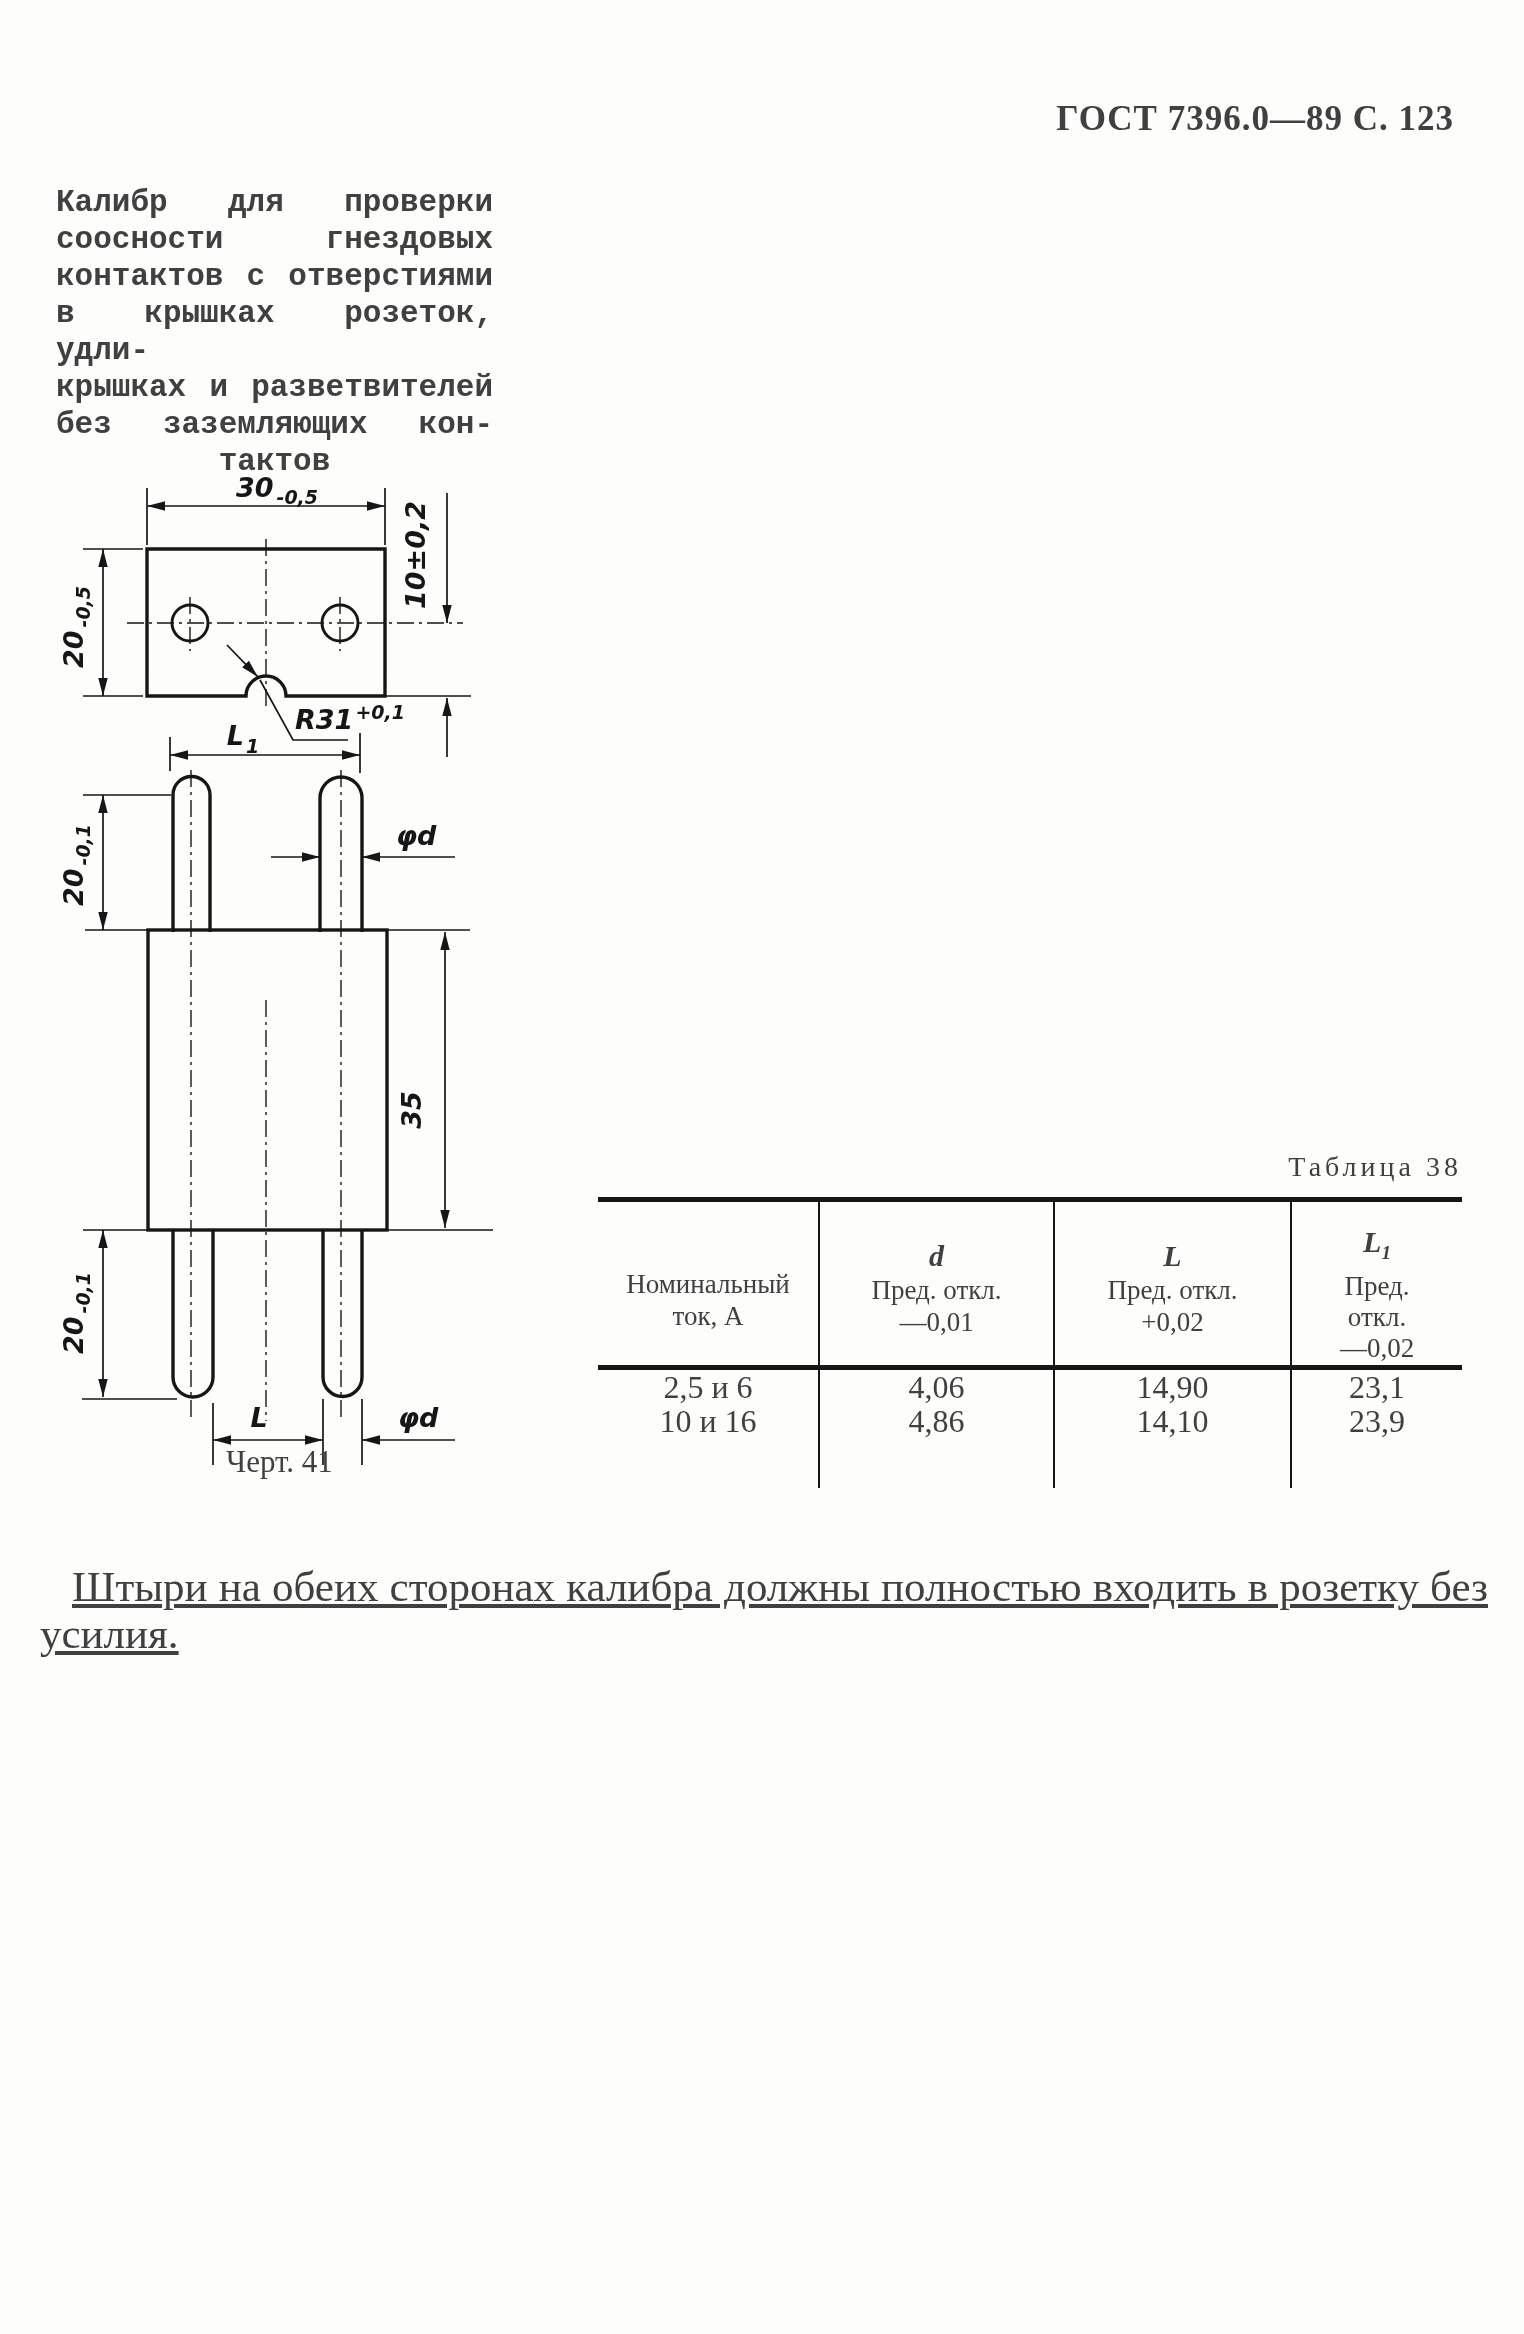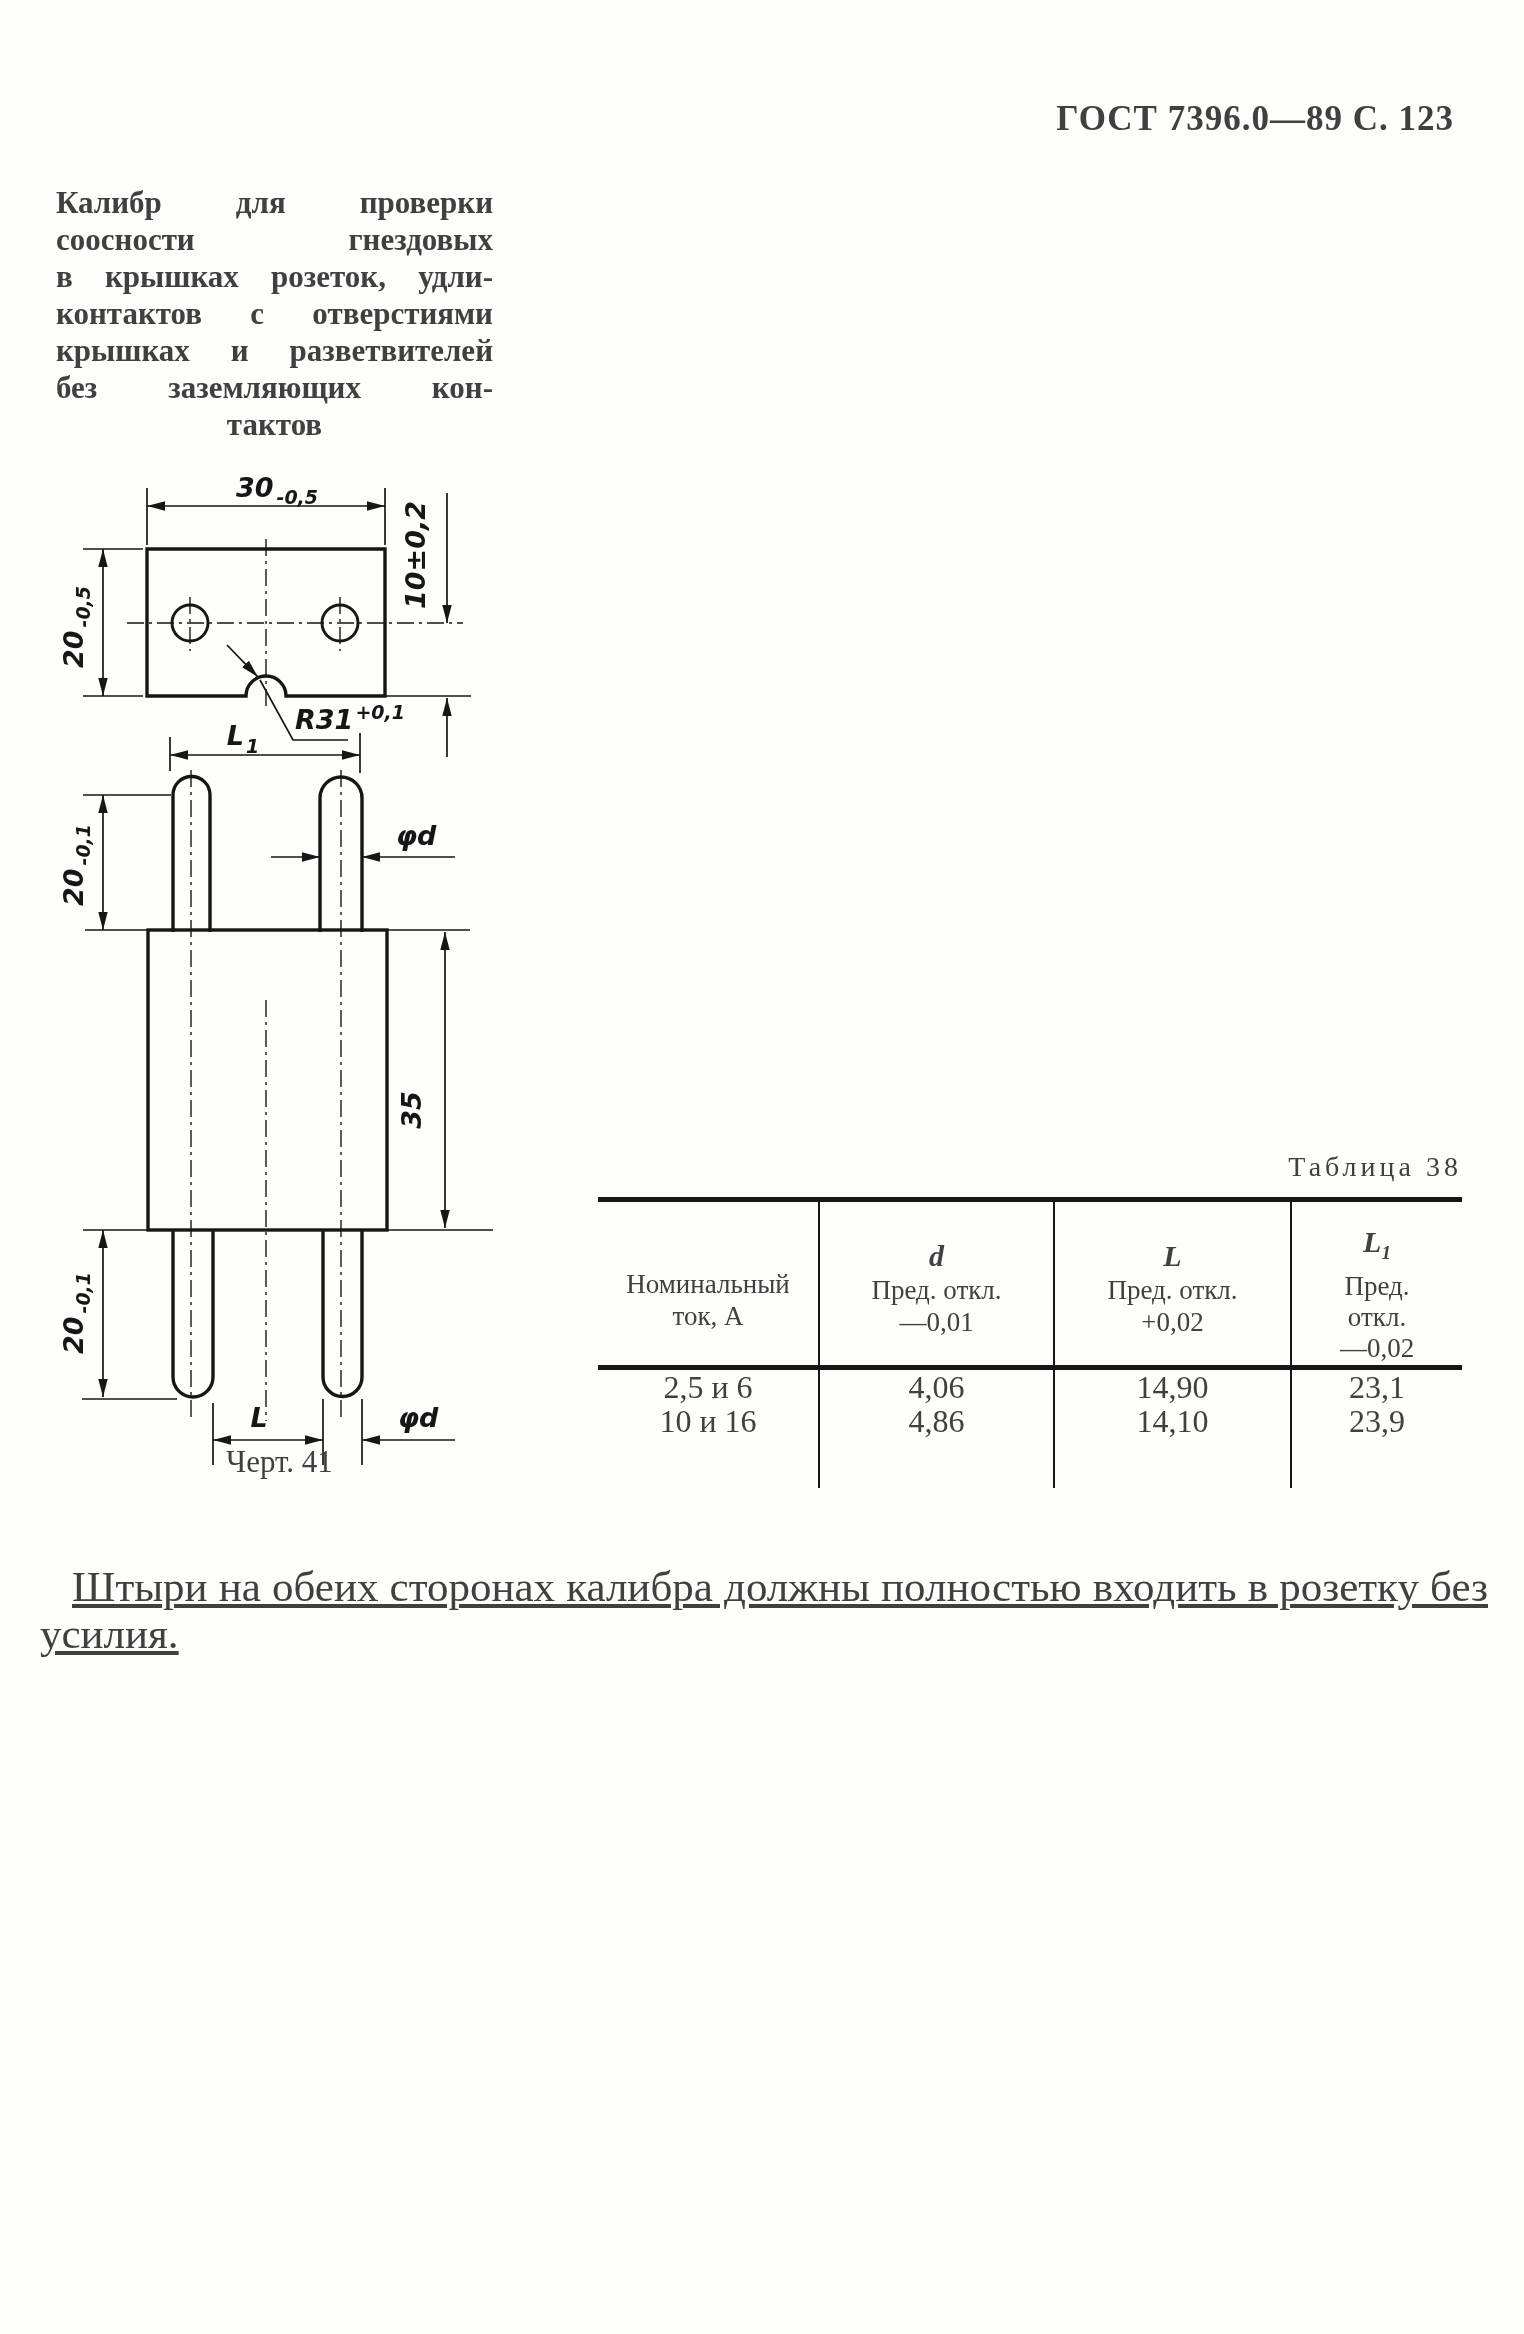--- a/index.html
+++ b/index.html
@@ -9,21 +9,21 @@
     font-family:"Liberation Serif", serif;
   }
   .doc-header {
     position:absolute; top:99px; right:70px;
     font-weight:bold; font-size:35px; letter-spacing:1px; white-space:nowrap;
   }
   .intro {
     position:absolute; left:56px; top:184px; width:437px;
     font-weight:bold; font-size:31px; line-height:37px;
   }
-  .intro-line { text-align:justify; text-align-last:justify; }
+  .intro-line { text-align:justify; text-align-last:justify;font-family:Liberation Mono, monospace; }
   .intro-line.center { text-align-last:center; }
   .drawing { position:absolute; left:55px; top:455px; }
   .fig-caption { position:absolute; left:226px; top:1444px; font-size:31px; }
   .tbl-title { position:absolute; top:1151px; right:62px; font-size:28px; letter-spacing:4px; white-space:nowrap; }
   .gtable { position:absolute; left:598px; top:1197px; width:864px; border-top:5px solid #161616; }
   .gt-head {
     display:grid; grid-template-columns:222px 235px 237px 170px;
     height:163px; border-bottom:5px solid #161616;
   }
   .gt-body { display:grid; grid-template-columns:222px 235px 237px 170px; height:118px; }
@@ -51,22 +51,22 @@
 </head>
 <body>
 
 <div class="page">
 
   <div class="doc-header">ГОСТ 7396.0—89 С. 123</div>
 
   <div class="intro">
     <div class="intro-line">Калибр для проверки</div>
     <div class="intro-line">соосности гнездовых</div>
+    <div class="intro-line">контактов с отверстиями</div>
     <div class="intro-line">в крышках розеток, удли-</div>
-    <div class="intro-line">контактов с отверстиями</div>
     <div class="intro-line">крышках и разветвителей</div>
     <div class="intro-line">без заземляющих кон-</div>
     <div class="intro-line center">тактов</div>
   </div>
 
   <svg class="drawing" width="440" height="1085" viewBox="0 0 440 1085" xmlns="http://www.w3.org/2000/svg">
     <defs>
       <marker id="ar" markerUnits="userSpaceOnUse" markerWidth="19" markerHeight="12" refX="18" refY="6" orient="auto-start-reverse">
         <path d="M0,1.3 L18,6 L0,10.7 Z" fill="#161616"></path>
       </marker>

